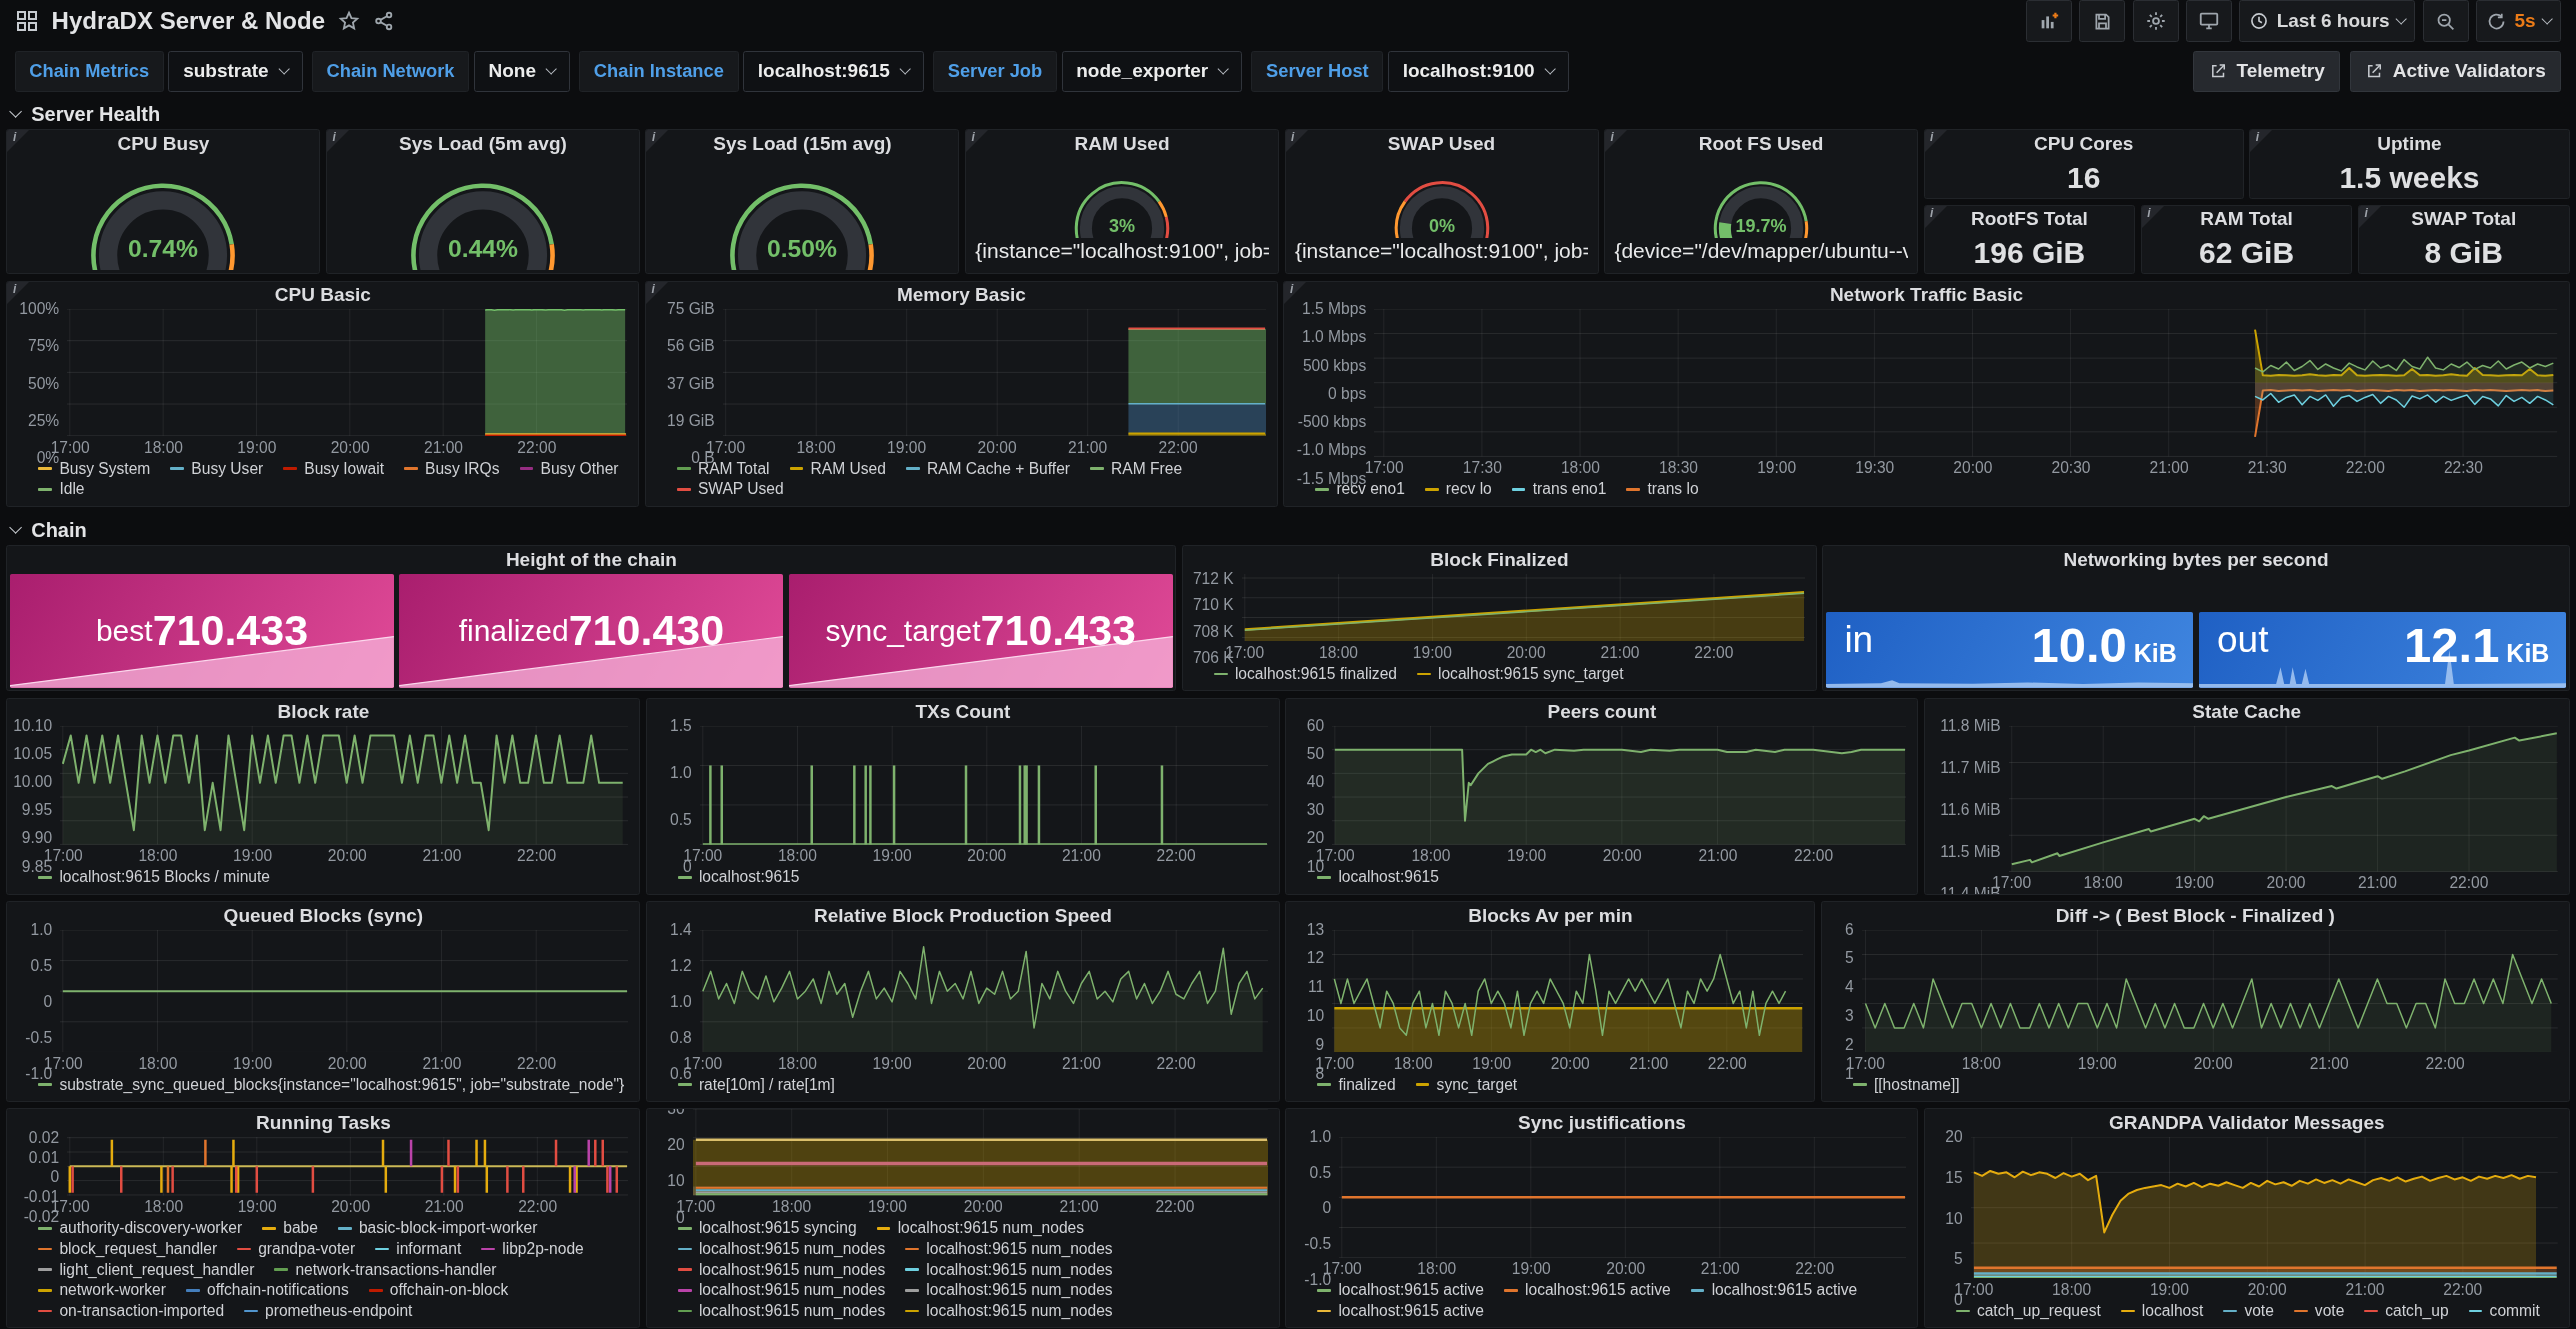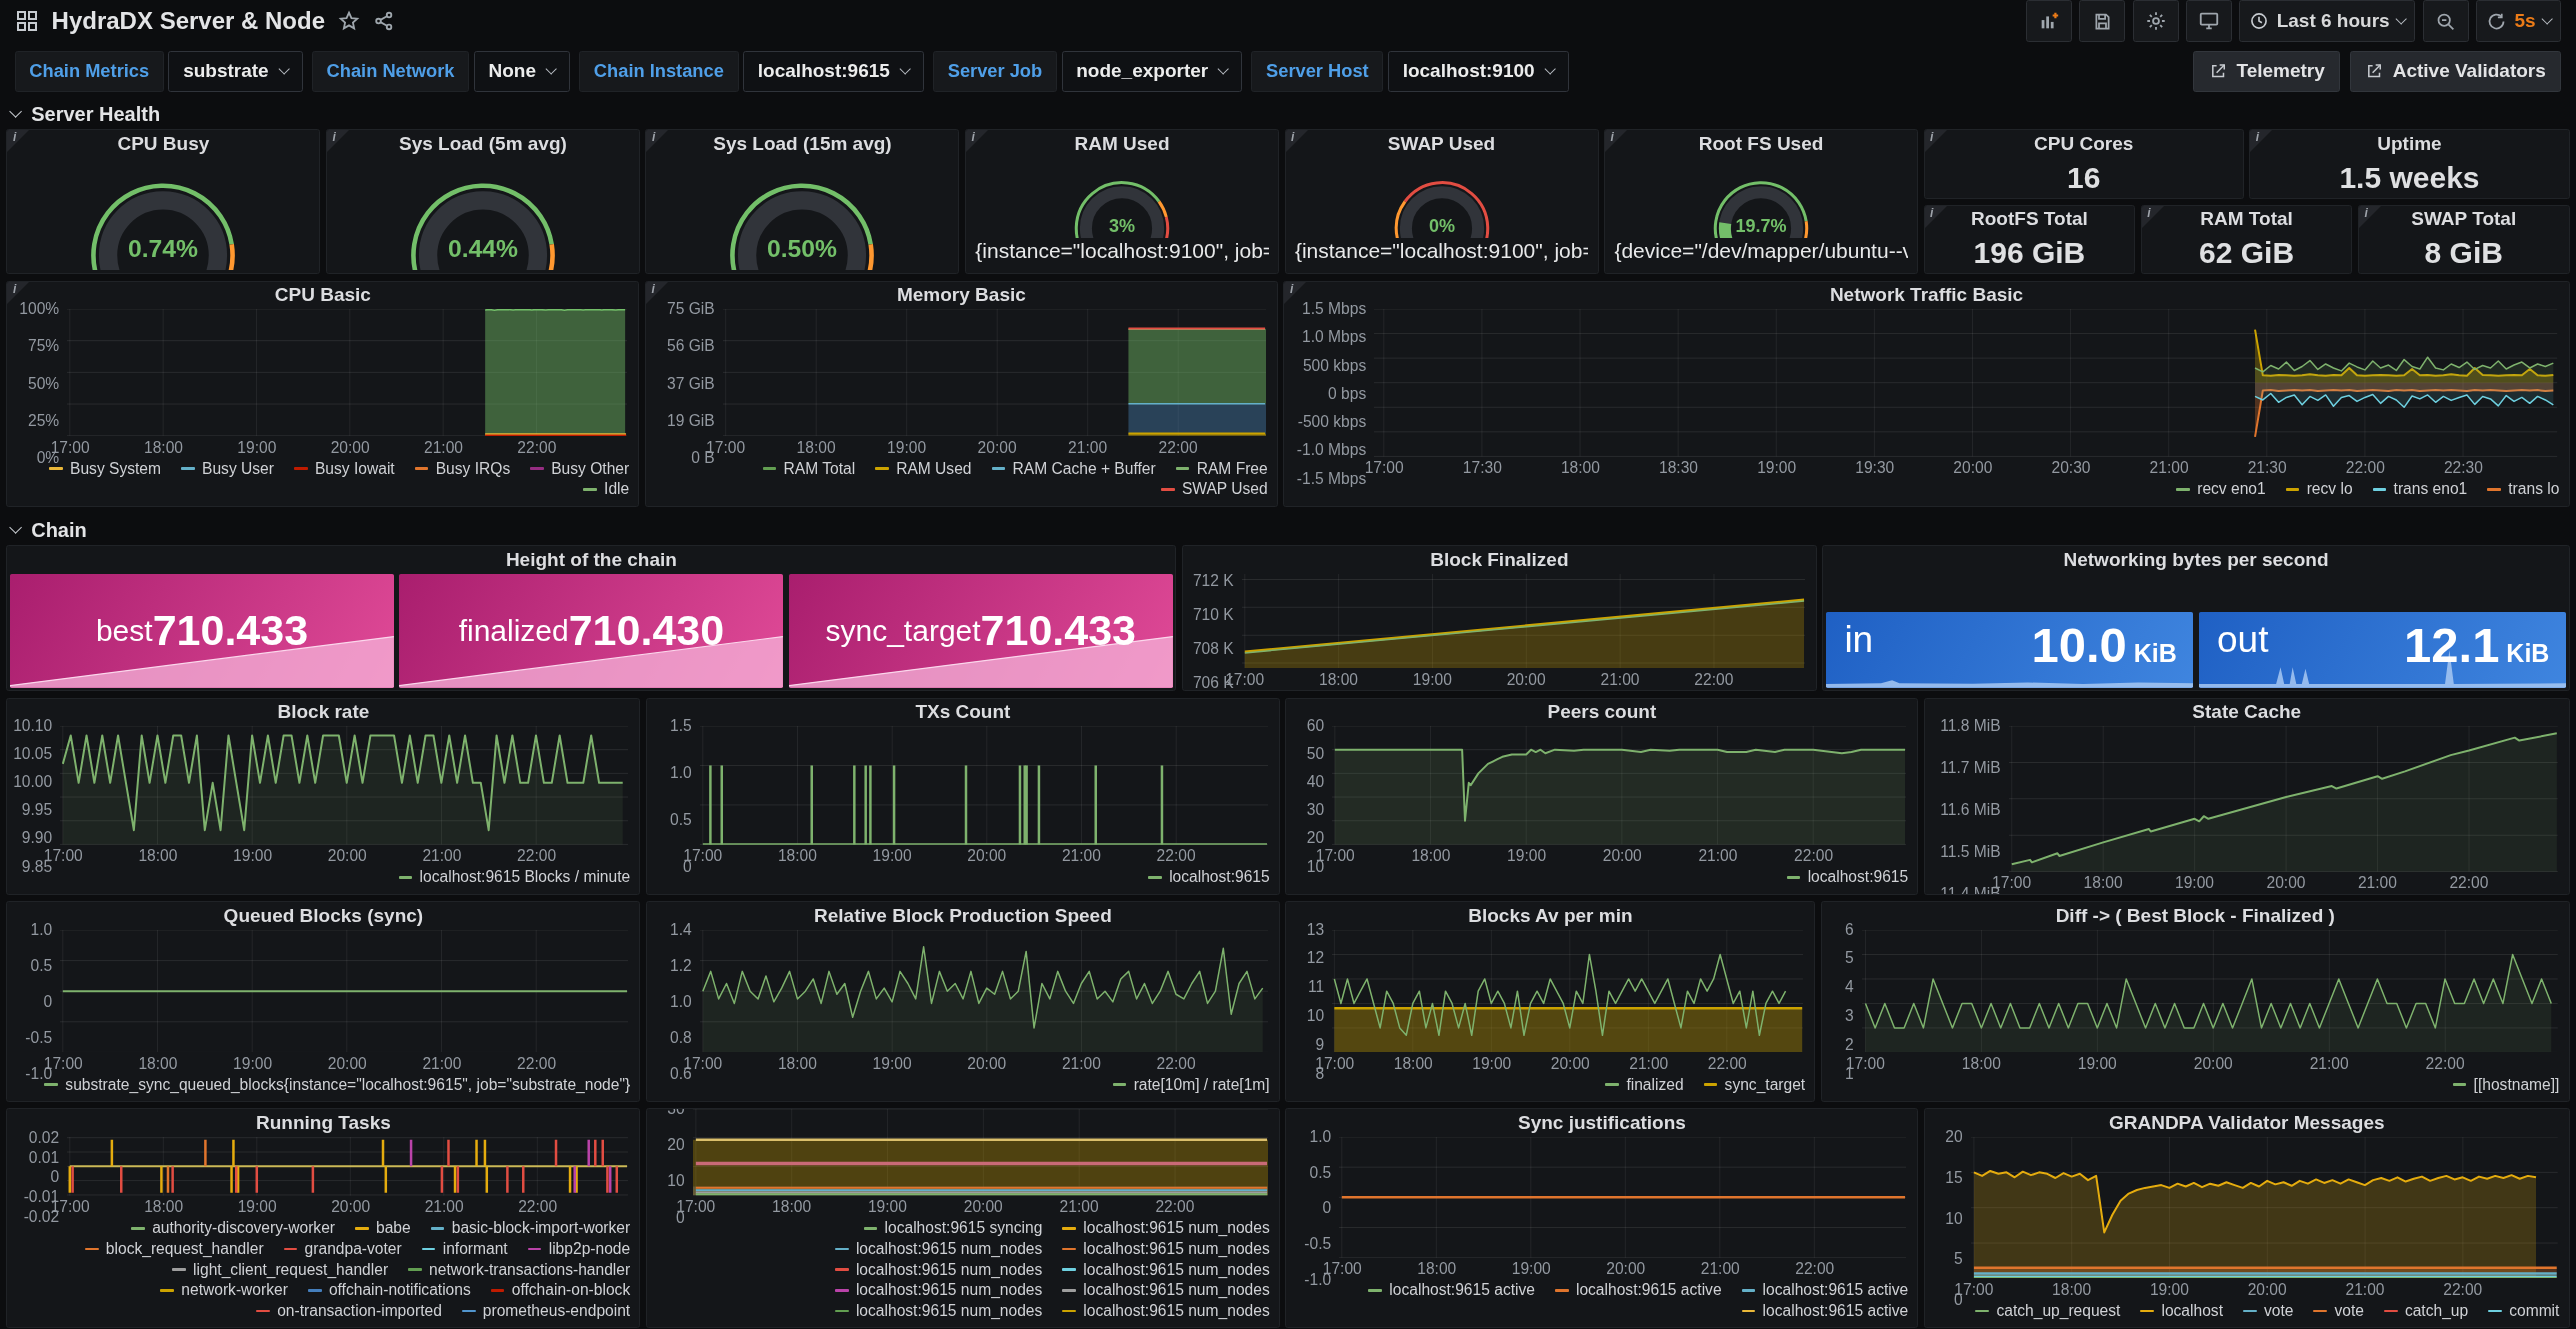--- a/index.html
+++ b/index.html
@@ -36,21 +36,21 @@
     border-top:22px solid #24262b;border-right:22px solid transparent;}
   .info-i{position:absolute;top:0px;left:5.5px;font-size:12px;color:#9fa4ab;font-style:italic;font-weight:bold;}
   .c-body{flex:1;display:flex;min-height:0;padding-right:11px;}
   .c-y{position:relative;flex:none;}
   .c-y span{position:absolute;right:8.2px;transform:translateY(-50%);font-size:15.6px;color:#9399a1;white-space:nowrap;}
   .c-plotcol{flex:1;display:flex;flex-direction:column;min-width:0;}
   .c-plot{flex:1;position:relative;}
   .c-plot svg{position:absolute;inset:0;width:100%;height:100%;}
   .c-x{height:22px;position:relative;flex:none;}
   .c-x span{position:absolute;top:2.7px;transform:translateX(-50%);font-size:15.6px;color:#9399a1;white-space:nowrap;}
-  .c-legend{flex:none;display:flex;flex-wrap:wrap;column-gap:20px;row-gap:2.7px;padding:1.8px 9.2px 7.3px 31px;justify-content:flex-end;}
+  .c-legend{flex:none;display:flex;flex-wrap:wrap;column-gap:20px;row-gap:2.7px;padding:1.8px 9.2px 7.3px 31px;}
   .leg-item{display:flex;align-items:center;gap:7.3px;font-size:15.6px;color:#d0d2d6;white-space:nowrap;}
   .leg-dash{width:13.7px;height:2.7px;border-radius:0.9px;flex:none;}
   .g-body{flex:1;display:flex;flex-direction:column;align-items:center;justify-content:center;min-height:0;}
   .g-sub{font-size:21px;color:#e8e9ea;max-width:94%;overflow:hidden;white-space:nowrap;flex:none;line-height:1.2;}
   .stat-value{flex:1;display:flex;align-items:center;justify-content:center;
     font-size:30px;font-weight:bold;color:#dfe0e2;}
   .stats-grid{display:flex;flex-direction:column;gap:5.5px;}
   .stats-row{display:flex;gap:5.5px;flex:1;}
   .tiles{flex:1;display:flex;gap:5.5px;padding:0 2.7px 2.7px;min-height:0;}
   .tile{flex:1;position:relative;overflow:hidden;border-radius:1.8px;display:flex;
@@ -656,20 +656,30 @@
           <div class="c-x">
             <span style="left:0.5000000000000189%">17:00</span>
             <span style="left:17.166666666666686%">18:00</span>
             <span style="left:33.83333333333336%">19:00</span>
             <span style="left:50.50000000000002%">20:00</span>
             <span style="left:67.16666666666669%">21:00</span>
             <span style="left:83.83333333333334%">22:00</span>
           </div>
         </div>
       </div>
+      <div class="c-legend">
+        <div class="leg-item">
+          <span class="leg-dash" style="background:#7eb26d"></span>
+          <span>localhost:9615 finalized</span>
+        </div>
+        <div class="leg-item">
+          <span class="leg-dash" style="background:#cca300"></span>
+          <span>localhost:9615 sync_target</span>
+        </div>
+      </div>
     </div>
   <div class="panel" style="flex:1;" id="net-bps-panel">
       <div class="p-header">
         <span>Networking bytes per second</span>
       </div>
       <div class="tiles">
         <div class="tile tile-blue">
           <svg viewBox="0 0 100 100" preserveAspectRatio="none">
             <polygon points="0,95 15,94 18,90 20,94 40,94.5 55.00000000000001,93 70,95 85,93 100,94 100,100 0,100" fill="#a7c8f2" fill-opacity="0.85"></polygon>
           </svg>

